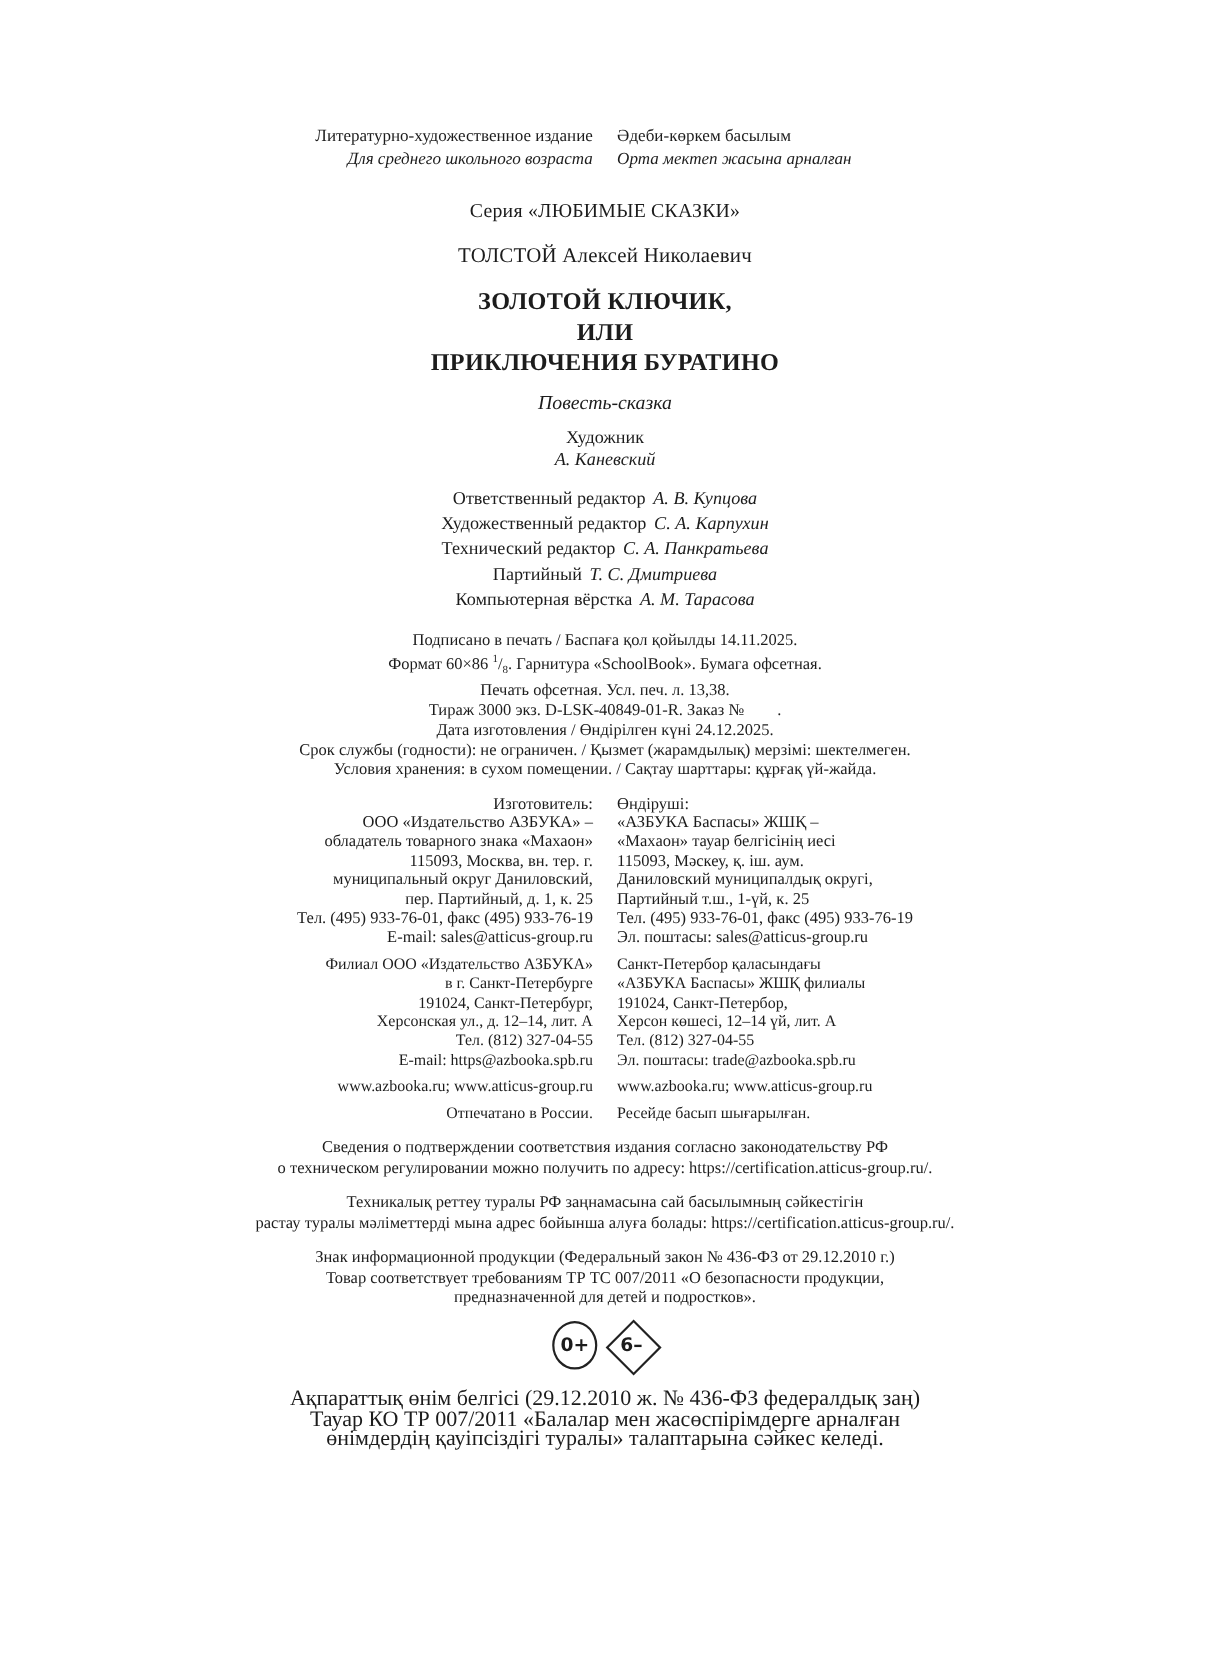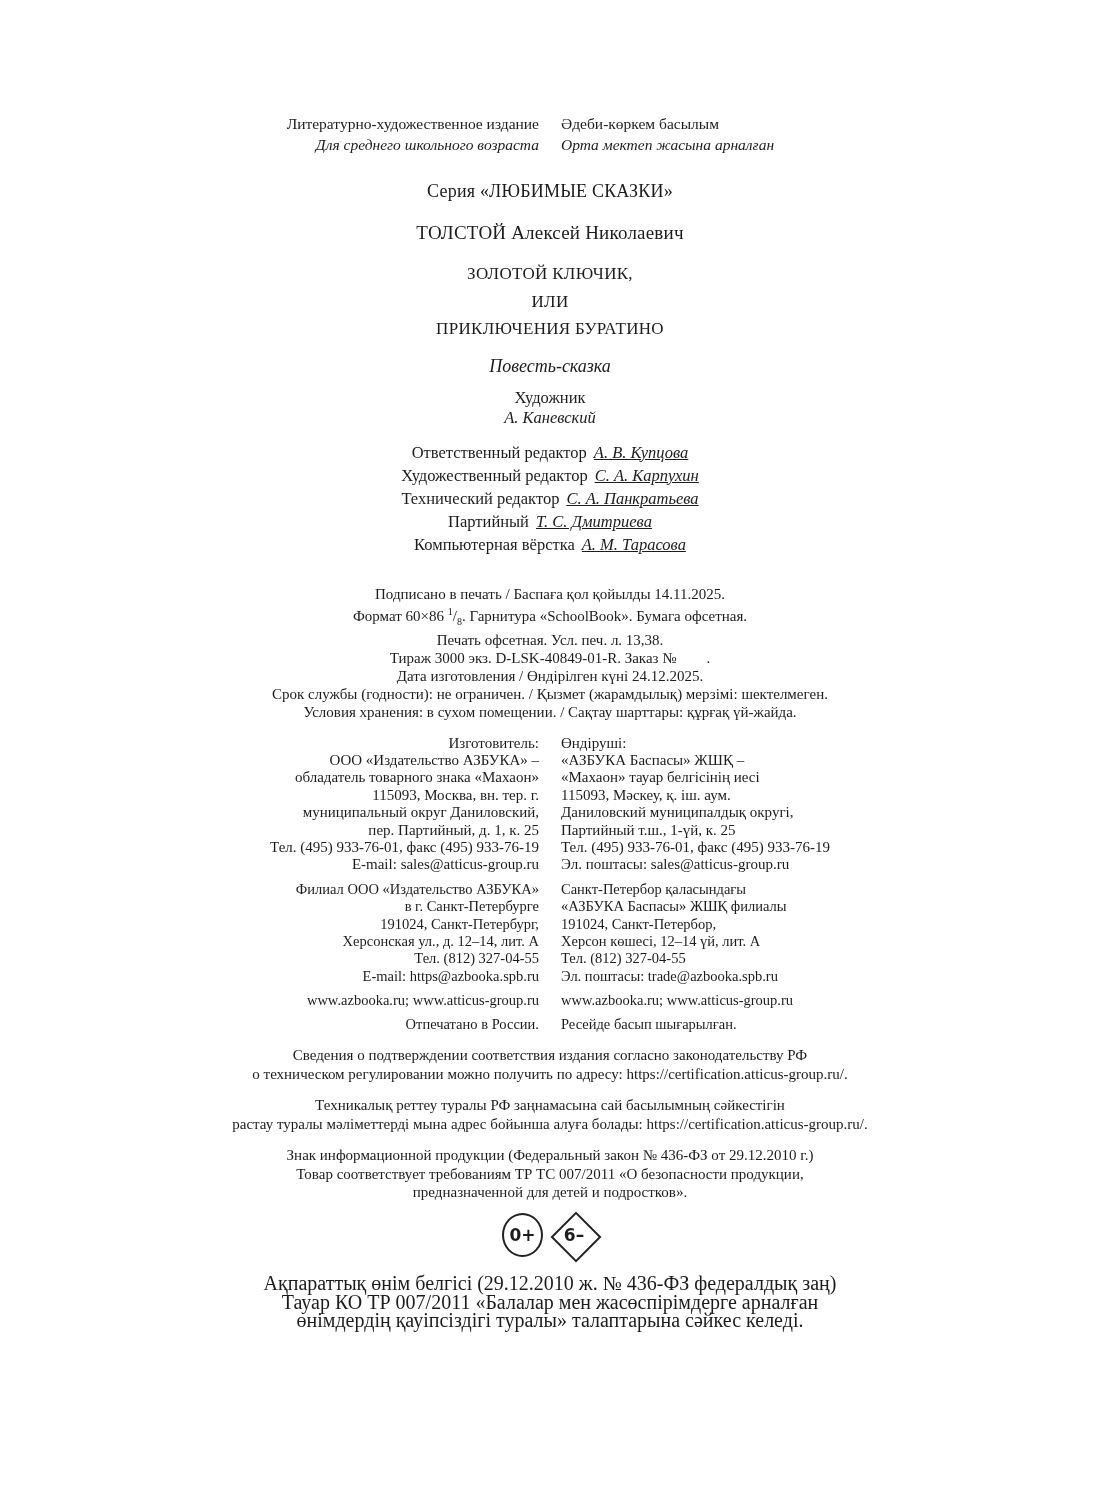--- a/index.html
+++ b/index.html
@@ -24,29 +24,29 @@
     grid-template-columns: 1fr 1fr;
     column-gap: 22px;
   }
   .col-ru { text-align: right; }
   .col-kz { text-align: left; }
   .hdr { font-size: 15.5px; line-height: 21px; }
   .hdr .it { font-style: italic; }
 
   .series   { font-size: 18px;   margin-top: 26px; letter-spacing: 0.2px; }
   .author   { font-size: 19px;   margin-top: 20px; letter-spacing: 0.2px; }
-  .title    { font-size: 17px;   font-weight: normal; line-height: 27.5px; margin-top: 16px; letter-spacing: 0.3px; }
+  .title    { font-size: 22px;   font-weight: bold; line-height: 27.5px; margin-top: 16px; letter-spacing: 0.3px; }
   .subtitle { font-size: 18px;   font-style: italic; margin-top: 13px; }
   .artist   { font-size: 16.5px; line-height: 20.5px; margin-top: 11px; }
   .artist .name { font-style: italic; }
 
   .staff { font-size: 16.5px; line-height: 23px; margin-top: 12px; }
-  .staff .name { font-style: italic; margin-left: 7px; text-decoration: underline; }
-
-  .imprint { font-size: 15px; line-height: 18px; margin-top: 29px; }
+  .staff .name { font-style: italic; margin-left: 7px; }
+
+  .imprint { font-size: 15px; line-height: 18px; margin-top: 17px; }
   .frac sup { font-size: 10px; vertical-align: super; }
   .frac sub { font-size: 10px; vertical-align: sub; }
 
   .addr { font-size: 15px; line-height: 17.4px; margin-top: 14px; }
   .addr2 { font-size: 14.5px; line-height: 17.4px; margin-top: 7px; font-family: Liberation Serif, serif; }
   .www { font-size: 14.5px; line-height: 17.4px; margin-top: 7px; }
   .printed { font-size: 14.5px; line-height: 17.4px; margin-top: 6px; }
 
   .cert { font-size: 15px; line-height: 18.7px; margin-top: 13px; }
   .sign { font-size: 15px; line-height: 18.7px; margin-top: 12px; }

